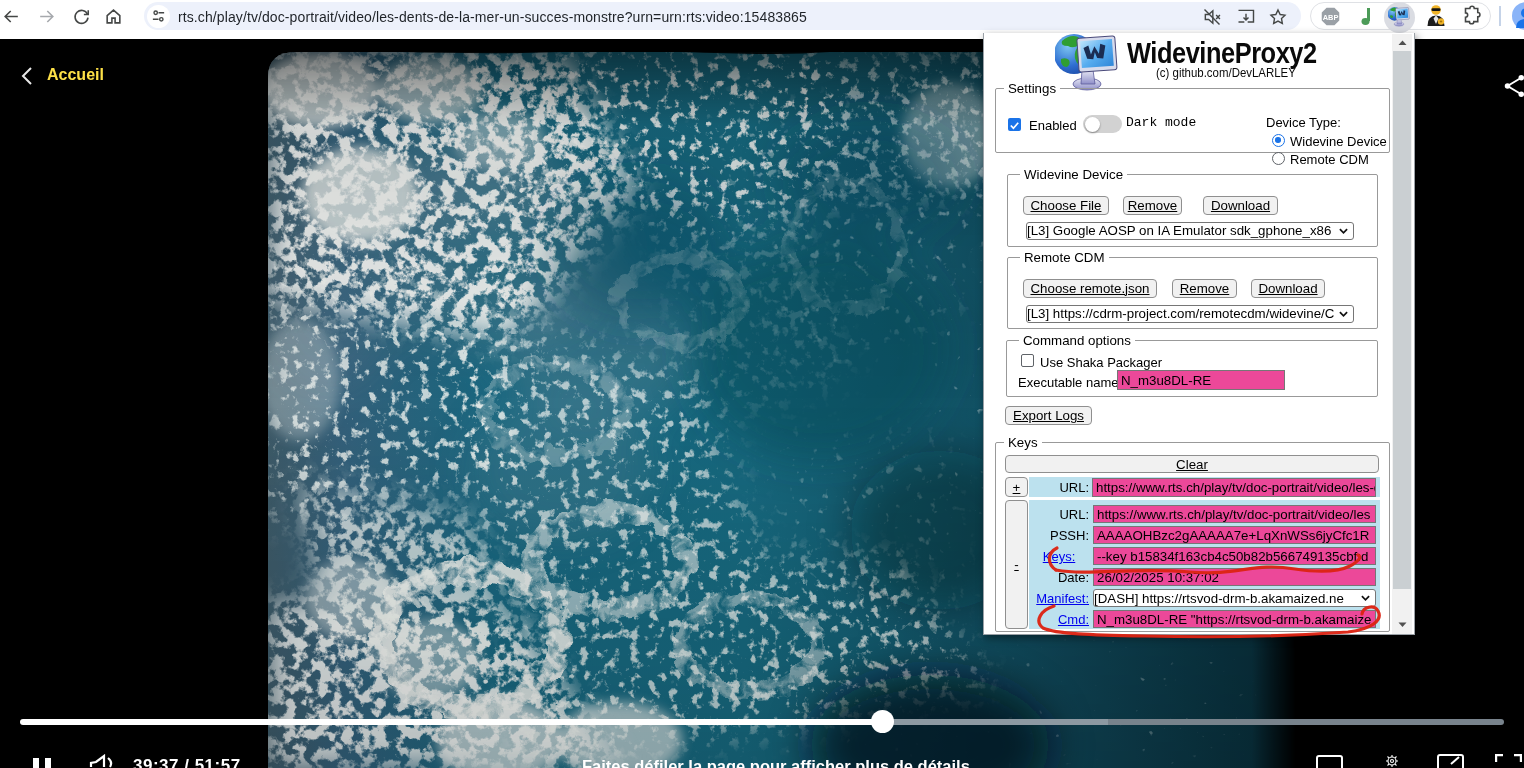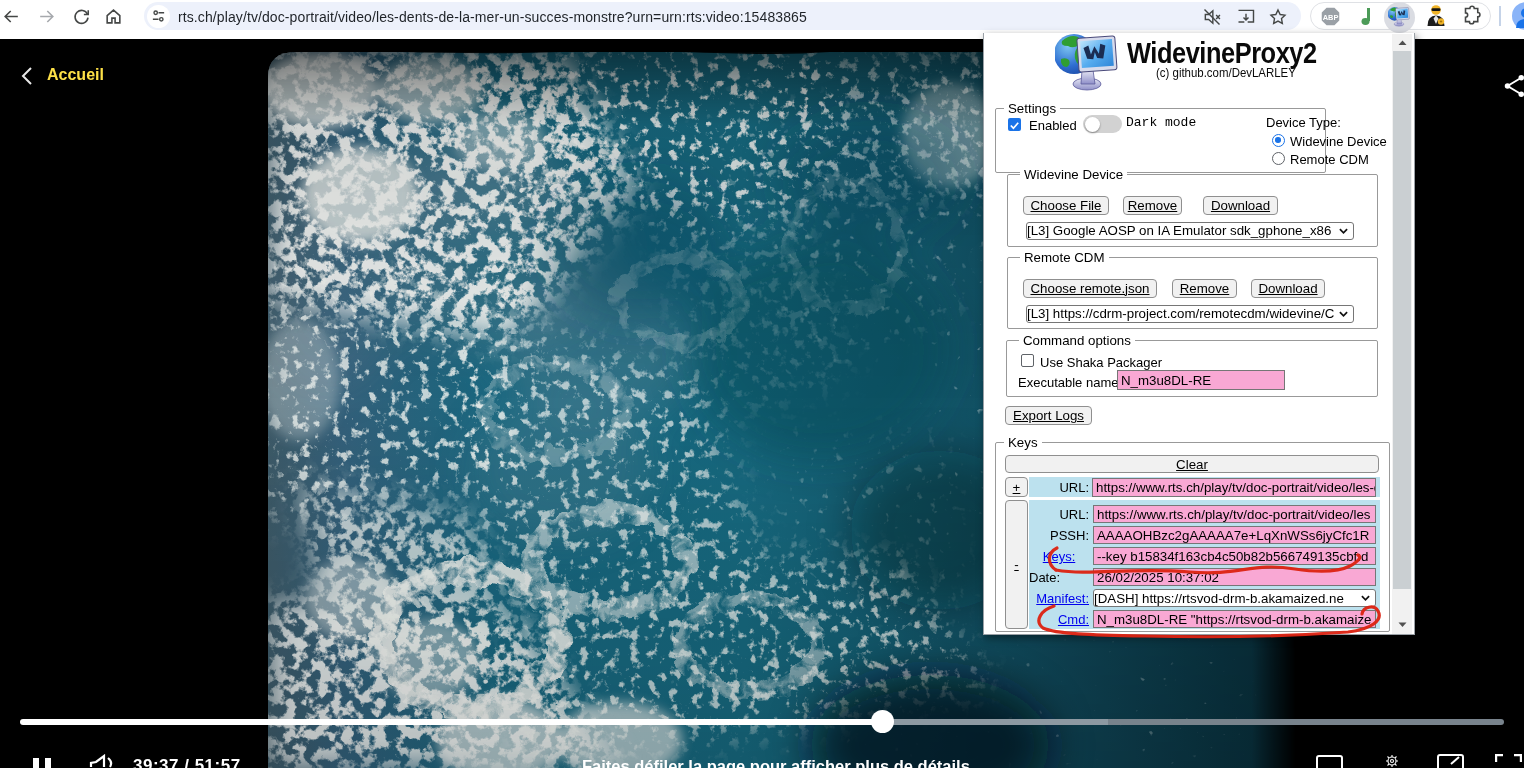--- a/index.html
+++ b/index.html
@@ -19,21 +19,21 @@
   #knob{position:absolute;left:871px;top:-8.5px;width:23px;height:23px;border-radius:50%;background:#fff;}
   .botxt{position:absolute;color:#fff;font-weight:bold;font-size:16px;}
   #popup{position:absolute;left:983px;top:33px;width:432px;height:602px;background:#ffffff;
      border:1px solid #9aa0a6;border-top:none;box-shadow:2px 3px 8px rgba(0,0,0,.45);}
   .fs{position:absolute;border:1px solid #999;border-radius:2px;}
   .fs .lg{position:absolute;top:-8px;left:8px;background:#fff;padding:0 4px;font-size:13.3px;color:#000;line-height:15px;white-space:nowrap;}
   .btn{position:absolute;background:#f1f1f1;border:1px solid #8f8f8f;border-radius:4px;
       font-size:13.3px;color:#000;text-align:center;display:flex;align-items:center;justify-content:center;text-decoration:underline;}
   .sel{position:absolute;background:#fff;border:1px solid #767676;border-radius:3px;
       font-size:13.3px;color:#000;display:flex;align-items:center;overflow:hidden;white-space:nowrap;}
-  .inp{position:absolute;background:#f9a8d4;border:1px solid #767676;font-size:13.3px;color:#000;
+  .inp{position:absolute;background:#ec4899;border:1px solid #767676;font-size:13.3px;color:#000;
       display:flex;align-items:center;padding-left:3px;overflow:hidden;white-space:nowrap;}
   .lbl{position:absolute;font-size:13px;color:#000;white-space:nowrap;}
   .link{color:#0000ee;text-decoration:underline;}
   .caret{position:absolute;right:5px;top:50%;margin-top:-3px;width:9px;height:6px;}
   #sbar{position:absolute;left:1392px;top:34px;width:20px;height:600px;background:#f1f1f1;}
   #sthumb{position:absolute;left:1393px;top:51px;width:18px;height:538px;background:#cacfd2;}
 </style>
 </head>
 <body>
 <div id="stage">
@@ -312,21 +312,21 @@
       <g transform="rotate(-4 42 24)">
         <rect x="23" y="6" width="38" height="34" rx="2.5" fill="#d7dbec" stroke="#4a4a7a" stroke-width="1"></rect>
         <rect x="26" y="9" width="32" height="27" fill="url(#scr)"></rect>
         <path d="M29,16 L34,14 L36,23 L40,15 L44,23 L46,13 L51,15 L48,28 L42,27 L40,21 L38,28 L32,27 Z" fill="#1b2d52"></path>
       </g>
     </g>
   </svg>
   <div class="abs" style="left:1127px;top:37px;font-size:29px;font-weight:bold;color:#0a0a0a;transform:scaleX(0.875);transform-origin:0 0;white-space:nowrap;letter-spacing:-0.5px;">WidevineProxy2</div>
   <div class="abs" style="left:1156px;top:65px;font-size:13px;color:#0a0a0a;transform:scaleX(0.88);transform-origin:0 0;white-space:nowrap;">(c) github.com/DevLARLEY</div>
 
-  <div class="fs" style="left:995px;top:108px;width:331px;height:65px;">
+  <div class="fs" style="left:995px;top:88px;width:395px;height:65px;">
     <span class="lg">Settings</span>
   </div>
   <div class="abs" style="left:1008px;top:118px;width:13px;height:13px;background:#1a73e8;border-radius:2px;">
     <svg width="13" height="13" viewBox="0 0 13 13">
         <path d="M2.8,6.5 L5.4,9.2 L10.2,3.8" stroke="#fff" stroke-width="1.7" fill="none"></path>
       </svg>
   </div>
   <div class="lbl" style="left:1029px;top:118px;">Enabled</div>
   <div class="abs" style="left:1083px;top:115px;width:39px;height:18px;border-radius:9px;background:#d2d2d2;"></div>
   <div class="abs" style="left:1084.5px;top:116.5px;width:15px;height:15px;border-radius:50%;background:#fff;box-shadow:0 1px 2px rgba(0,0,0,.4);"></div>
@@ -381,21 +381,21 @@
   <div class="lbl" style="left:1029px;top:480px;width:60px;text-align:right;">URL:</div>
   <div class="inp" style="left:1092px;top:478px;width:284px;height:19px;">https://www.rts.ch/play/tv/doc-portrait/video/les-d</div>
   <div class="abs" style="left:1029px;top:500px;width:351px;height:129px;background:#bce1ee;"></div>
   <div class="btn" style="left:1005px;top:500px;width:23px;height:129px;">-</div>
   <div class="lbl" style="left:1029px;top:507px;width:60px;text-align:right;">URL:</div>
   <div class="inp" style="left:1093px;top:505px;width:283px;height:18px;">https://www.rts.ch/play/tv/doc-portrait/video/les</div>
   <div class="lbl" style="left:1029px;top:528px;width:60px;text-align:right;">PSSH:</div>
   <div class="inp" style="left:1093px;top:526px;width:283px;height:18px;">AAAAOHBzc2gAAAAA7e+LqXnWSs6jyCfc1R</div>
   <div class="lbl link" style="left:1029px;top:549px;width:60px;text-align:center;">Keys:</div>
   <div class="inp" style="left:1093px;top:547px;width:283px;height:18px;">--key b15834f163cb4c50b82b566749135cbf:d</div>
-  <div class="lbl" style="left:1029px;top:570px;width:60px;">Date:</div>
+  <div class="lbl" style="left:1029px;top:570px;width:60px;text-align:right;padding-left:7px;">Date:</div>
   <div class="inp" style="left:1093px;top:568px;width:283px;height:18px;">26/02/2025 10:37:02</div>
   <div class="lbl link" style="left:1019px;top:591px;width:70px;text-align:right;">Manifest:</div>
   <div class="sel" style="left:1093px;top:589px;width:283px;height:18px;">[DASH]&nbsp;https://rtsvod-drm-b.akamaized.ne
     <svg class="caret" viewBox="0 0 10 6">
         <path d="M1,1 L5,5 L9,1" stroke="#111" stroke-width="1.9" fill="none"></path>
       </svg>
   </div>
   <div class="lbl link" style="left:1029px;top:612px;width:60px;text-align:right;">Cmd:</div>
   <div class="inp" style="left:1093px;top:610px;width:283px;height:18px;">N_m3u8DL-RE "https://rtsvod-drm-b.akamaize</div>
 

